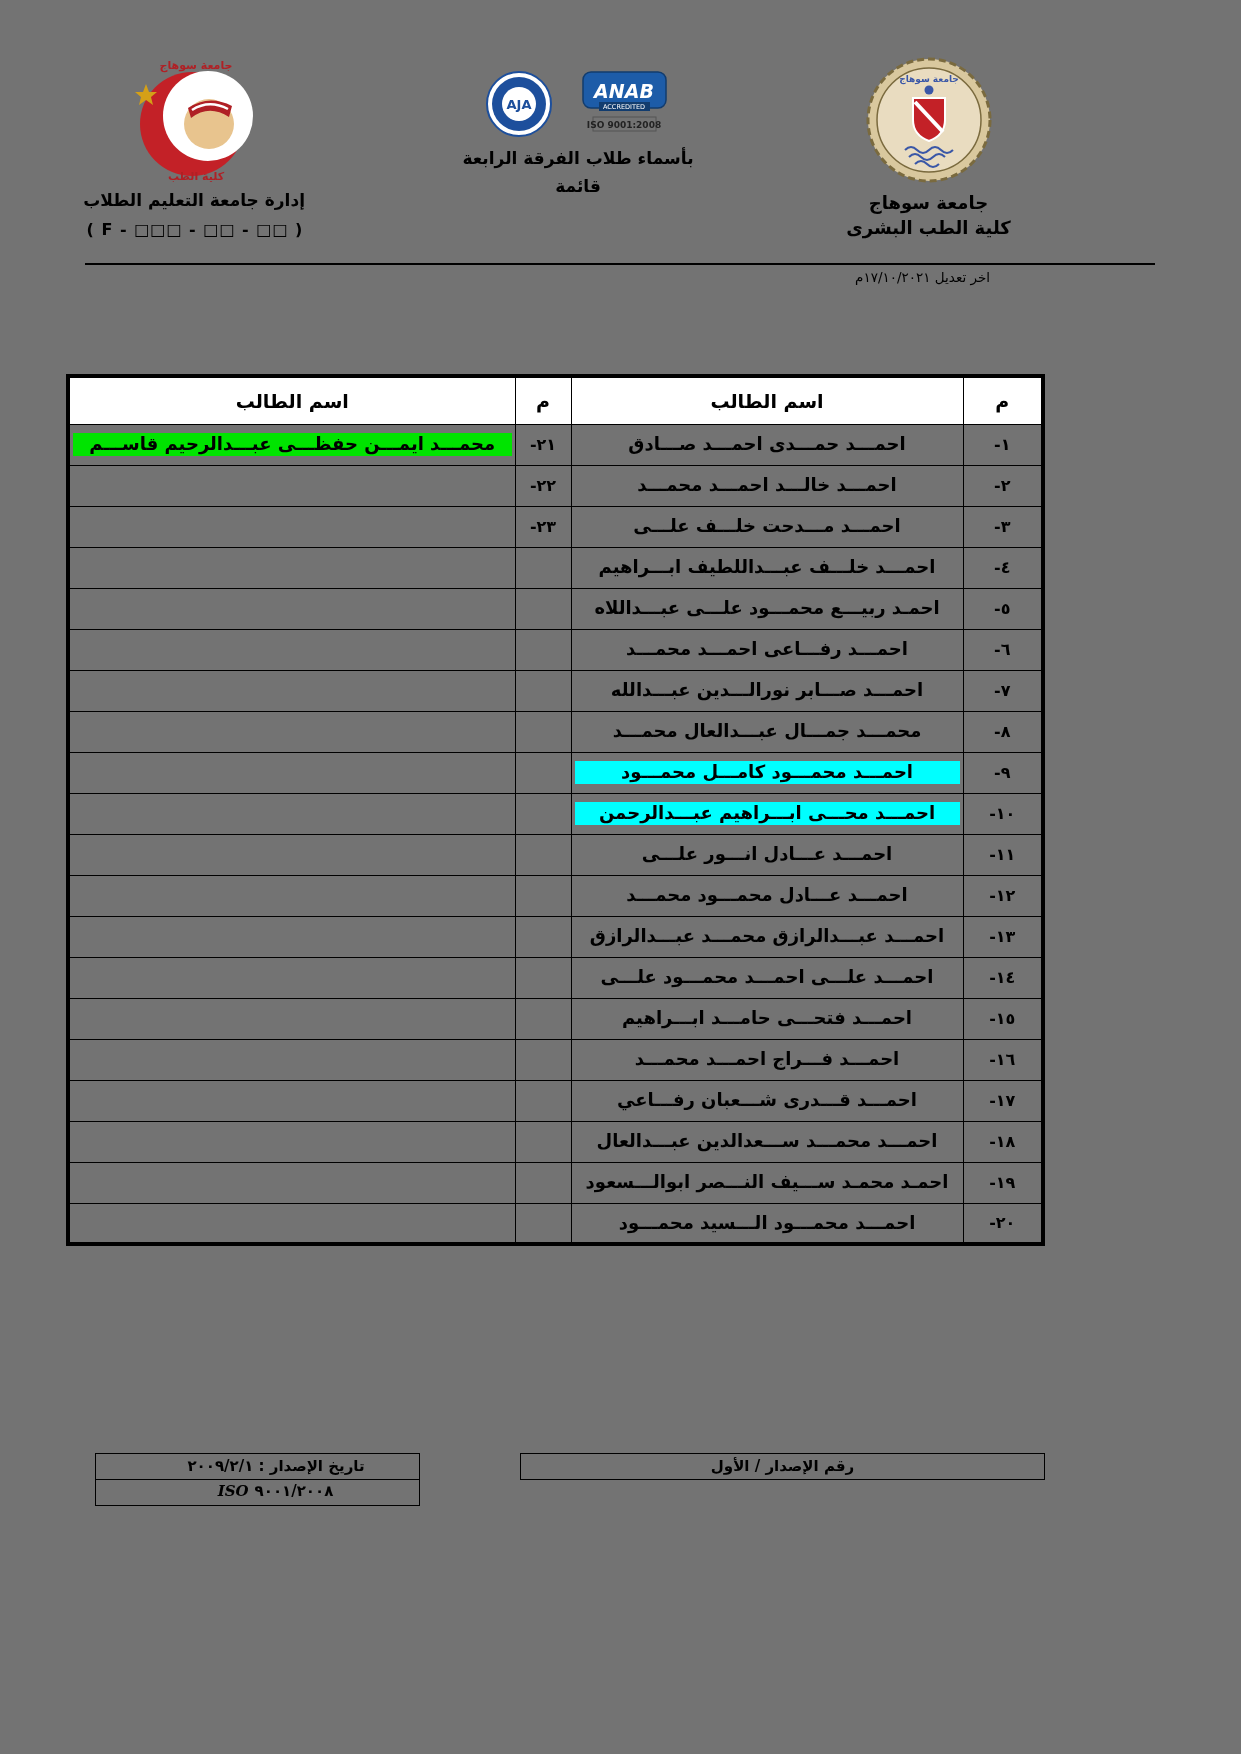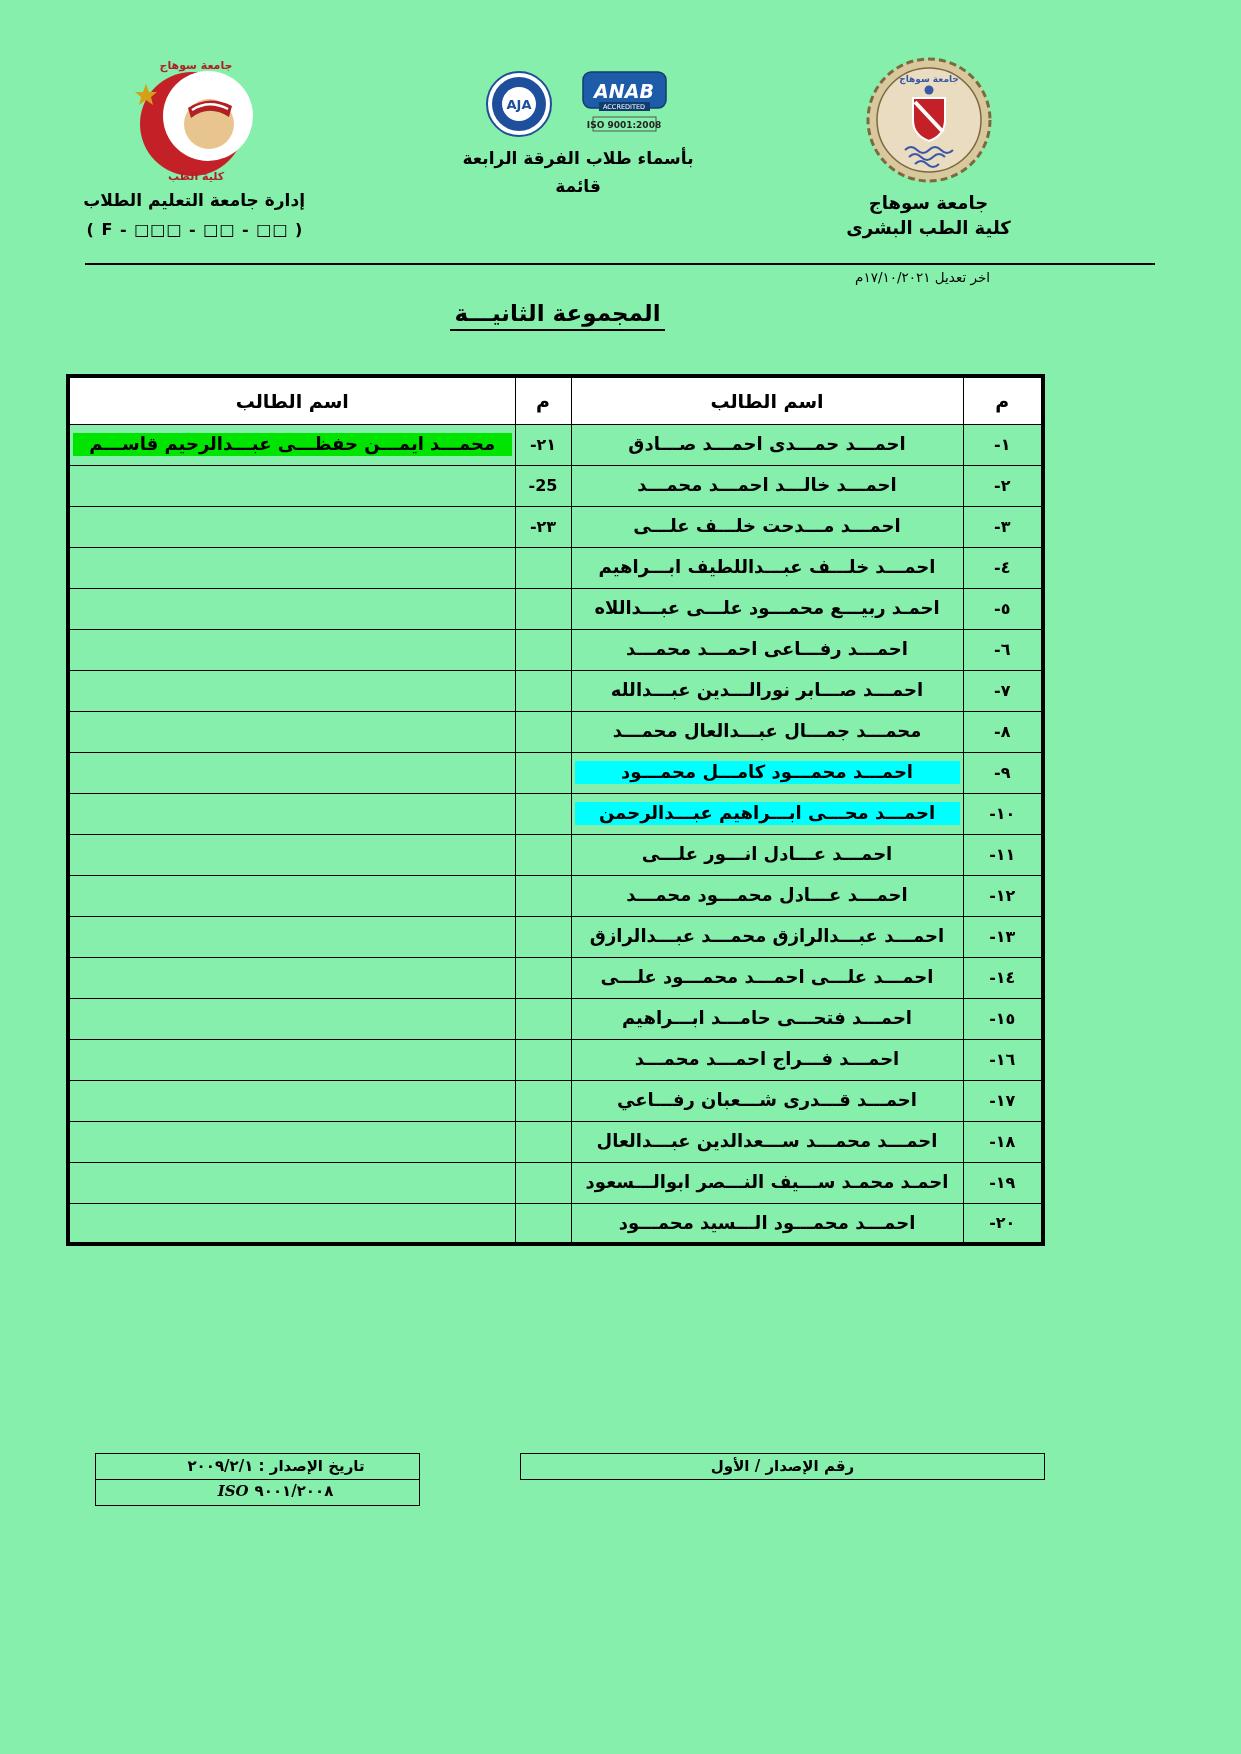--- a/index.html
+++ b/index.html
@@ -1,20 +1,20 @@
 <!DOCTYPE html>
 <html lang="ar" dir="rtl" style="--highlight-green: #00e400; --highlight-cyan: #00ffff; --logo-red: #c32127; --logo-blue: #1d5ca8; --seal-tan: #d9c89e;"><head>
 <meta charset="utf-8">
 <style>
   * { margin:0; padding:0; box-sizing:border-box; }
   html,body { background:#ffffff; }
   .page {
     position:relative;
     width:1241px; height:1754px;
-    background:#86efac;
+    background:#737373;
     font-family:"DejaVu Sans", sans-serif;
     direction:rtl;
     color:#000;
     overflow:hidden;
     margin:0 auto;
   }
 
   
   .college-block { position:absolute; top:56px; left:85px; width:220px; text-align:center; }
   .college-block svg { display:block; margin:0 auto; }
@@ -133,23 +133,20 @@
       <path d="M44 101 q6 -6 12 0 t12 0 t12 0" stroke="#3a57a7" stroke-width="2" fill="none"></path>
       <path d="M50 108 q6 -6 12 0 t12 0" stroke="#3a57a7" stroke-width="2" fill="none"></path>
     </svg>
     <div class="univ-name">جامعة سوهاج</div>
     <div class="univ-faculty">كلية الطب البشرى</div>
   </div>
 
   <div class="header-rule"></div>
   <div class="last-modified">اخر تعديل ١٧/١٠/٢٠٢١م</div>
 
-  <div class="group-title">
-    <span>المجموعة الثانيـــة</span>
-  </div>
 
   <table class="students">
     <colgroup>
       <col style="width:80px">
         <col style="width:392px">
         <col style="width:56px">
         <col style="width:447px">
     </colgroup>
     <thead>
       <tr>
@@ -168,21 +165,21 @@
           <td class="num">٢١-</td>
           <td class="name">
             <span class="nm hl-green">محمـــد ايمـــن حفظـــى عبـــدالرحيم قاســـم</span>
           </td>
         </tr>
         <tr>
           <td class="num">٢-</td>
           <td class="name">
             <span class="nm">احمـــد خالـــد احمـــد محمـــد</span>
           </td>
-          <td class="num">25-</td>
+          <td class="num">٢٢-</td>
           <td class="name">
             <span class="nm"></span>
           </td>
         </tr>
         <tr>
           <td class="num">٣-</td>
           <td class="name">
             <span class="nm">احمـــد مـــدحت خلـــف علـــى</span>
           </td>
           <td class="num">٢٣-</td>

